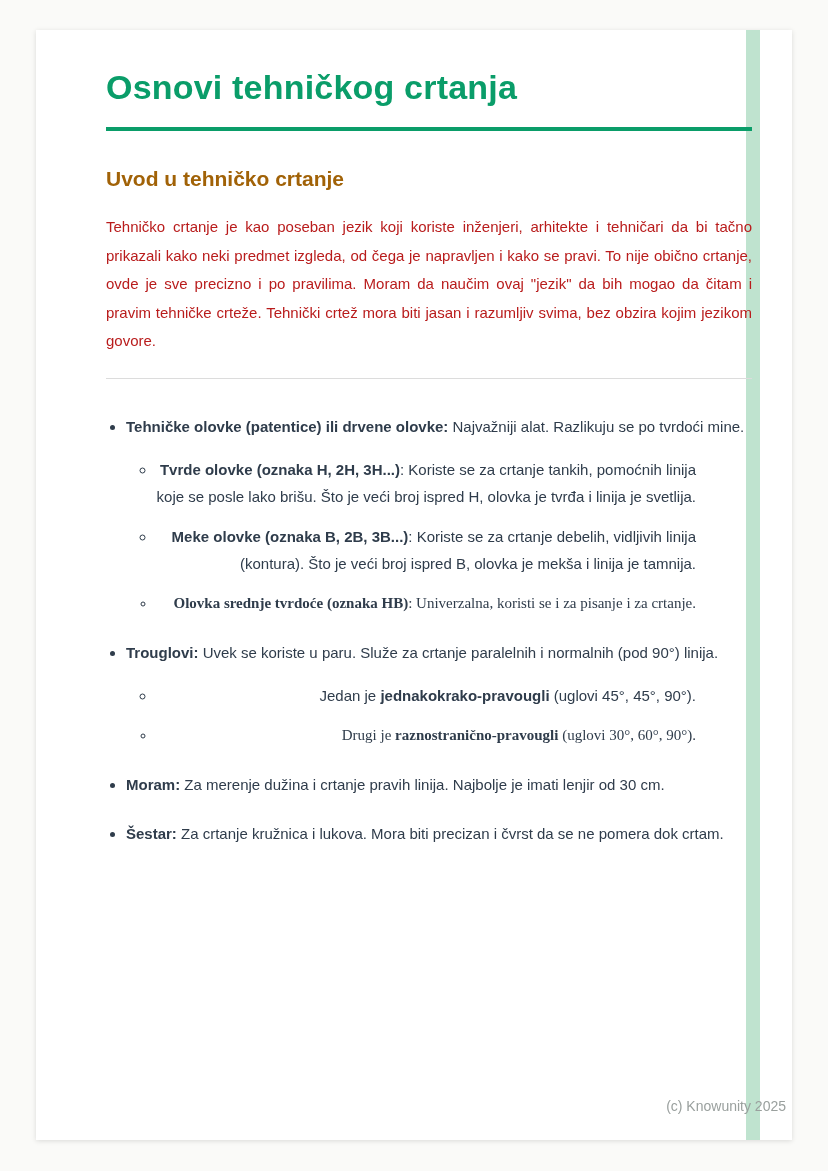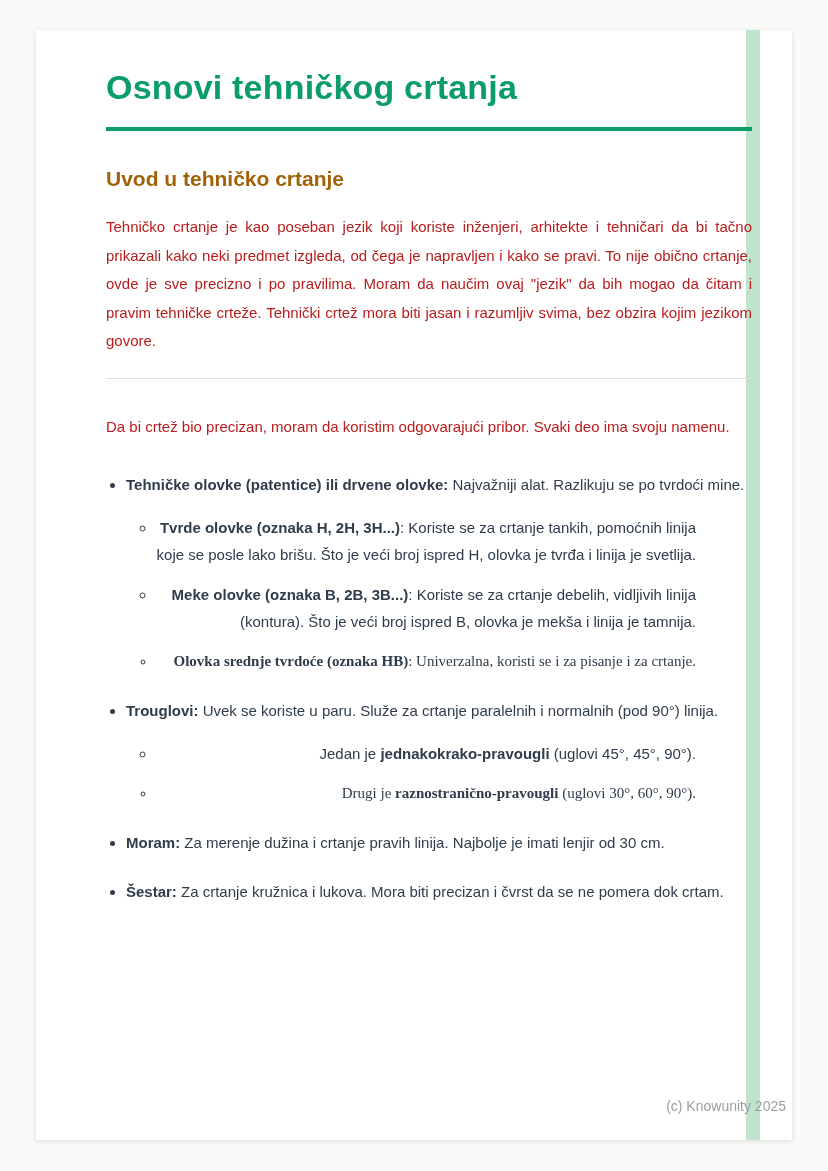--- a/index.html
+++ b/index.html
@@ -102,21 +102,20 @@
   <div class="content">
 
     <h1 class="title">Osnovi tehničkog crtanja</h1>
     <div class="title-rule"></div>
 
     <h2 class="section-heading">Uvod u tehničko crtanje</h2>
     <p class="body-text">Tehničko crtanje je kao poseban jezik koji koriste inženjeri, arhitekte i tehničari da bi tačno prikazali kako neki predmet izgleda, od čega je napravljen i kako se pravi. To nije obično crtanje, ovde je sve precizno i po pravilima. Moram da naučim ovaj "jezik" da bih mogao da čitam i pravim tehničke crteže. Tehnički crtež mora biti jasan i razumljiv svima, bez obzira kojim jezikom govore.</p>
 
     <hr class="divider">
 
-    <p class="body-text">Da bi crtež bio precizan, moram da koristim odgovarajući pribor. Svaki deo ima svoju namenu.</p>
 
     <ul class="l1">
 
       <li><span class="b">Tehničke olovke (patentice) ili drvene olovke:</span><span> Najvažniji alat. Razlikuju se po tvrdoći mine.</span>
         <ul class="l2">
           <li><span class="b">Tvrde olovke (oznaka H, 2H, 3H...)</span><span>: Koriste se za crtanje tankih, pomoćnih linija koje se posle lako brišu. Što je veći broj ispred H, olovka je tvrđa i linija je svetlija.</span></li>
           <li><span class="b">Meke olovke (oznaka B, 2B, 3B...)</span><span>: Koriste se za crtanje debelih, vidljivih linija (kontura). Što je veći broj ispred B, olovka je mekša i linija je tamnija.</span></li>
           <li><span class="b">Olovka srednje tvrdoće (oznaka HB)</span><span>: Univerzalna, koristi se i za pisanje i za crtanje.</span></li>
         </ul>
       </li>

